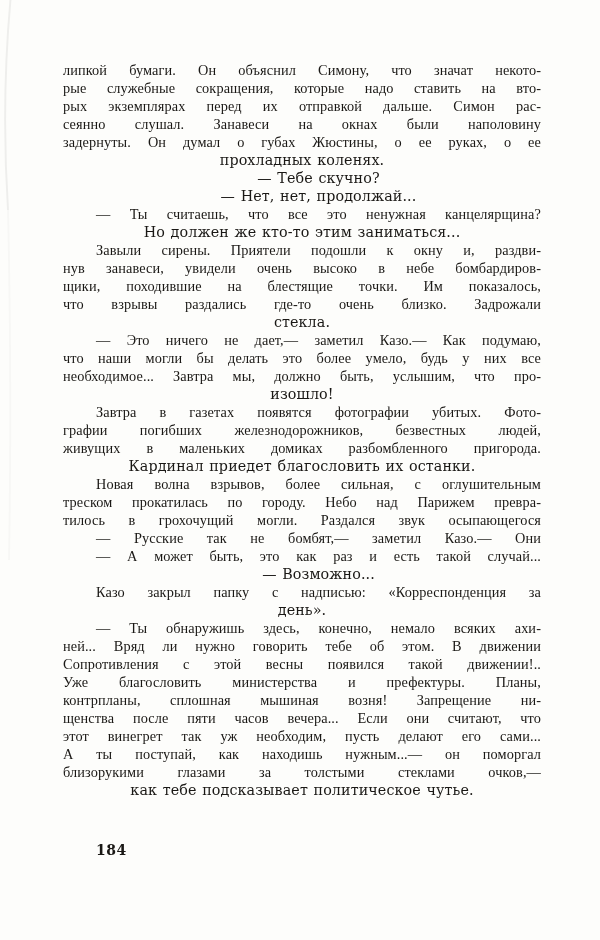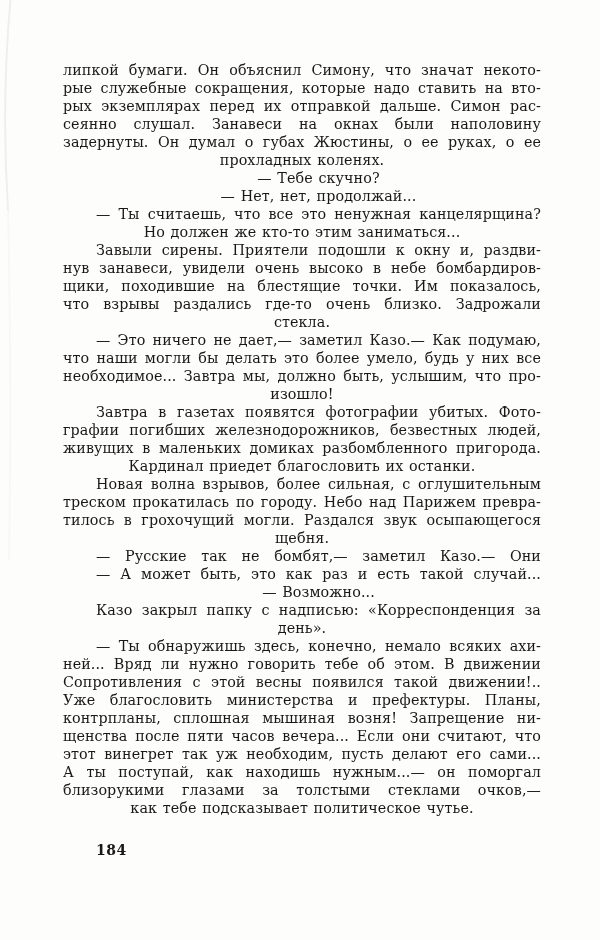--- a/index.html
+++ b/index.html
@@ -40,20 +40,21 @@
     letter-spacing: 0.1px;
     word-spacing: 1px;
     white-space: pre-wrap;
   }
   .line.indent {
     padding-left: 33px;
   }
   .line.just {
     text-align: justify;
     text-align-last: justify;
+    font-family: Liberation Serif, serif;
   }
   .page-number {
     position: absolute;
     left: 96px;
     top: 841px;
     font-size: 14px;
     line-height: 18px;
     font-weight: bold;
     letter-spacing: 0.5px;
     color: var(--ink);
@@ -89,21 +90,20 @@
       <div class="line just">что наши могли бы делать это более умело, будь у них все</div>
       <div class="line just">необходимое... Завтра мы, должно быть, услышим, что про-</div>
       <div class="line">изошло!</div>
       <div class="line indent just">Завтра в газетах появятся фотографии убитых. Фото-</div>
       <div class="line just">графии погибших железнодорожников, безвестных людей,</div>
       <div class="line just">живущих в маленьких домиках разбомбленного пригорода.</div>
       <div class="line">Кардинал приедет благословить их останки.</div>
       <div class="line indent just">Новая волна взрывов, более сильная, с оглушительным</div>
       <div class="line just">треском прокатилась по городу. Небо над Парижем превра-</div>
       <div class="line just">тилось в грохочущий могли. Раздался звук осыпающегося</div>
-      <div class="line">щебня.</div>
       <div class="line indent just">— Русские так не бомбят,— заметил Казо.— Они</div>
       <div class="line indent just">— А может быть, это как раз и есть такой случай...</div>
       <div class="line indent">— Возможно...</div>
       <div class="line indent just">Казо закрыл папку с надписью: «Корреспонденция за</div>
       <div class="line">день».</div>
       <div class="line indent just">— Ты обнаружишь здесь, конечно, немало всяких ахи-</div>
       <div class="line just">ней... Вряд ли нужно говорить тебе об этом. В движении</div>
       <div class="line just">Сопротивления с этой весны появился такой движении!..</div>
       <div class="line just">Уже благословить министерства и префектуры. Планы,</div>
       <div class="line just">контрпланы, сплошная мышиная возня! Запрещение ни-</div>

